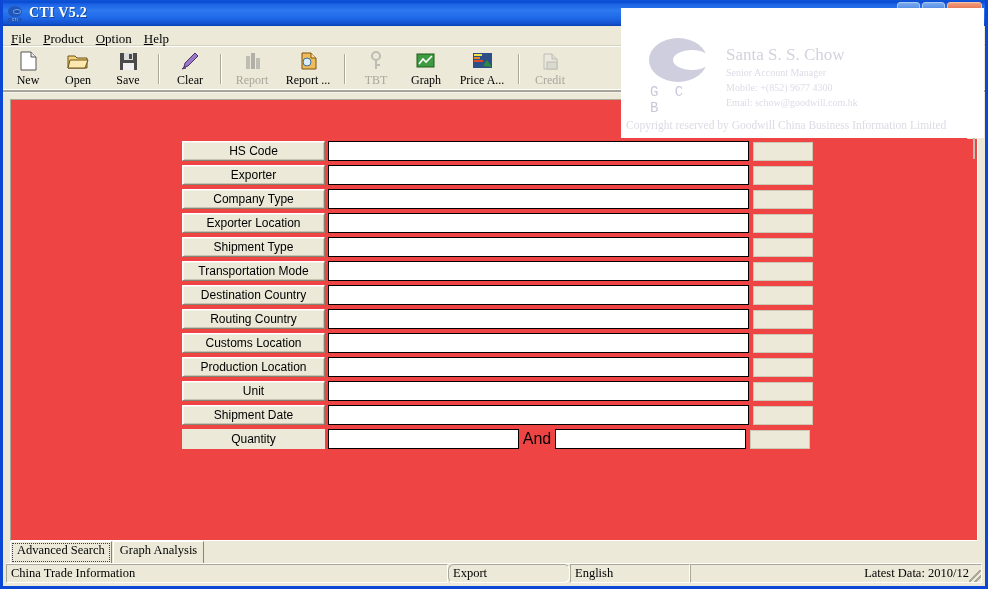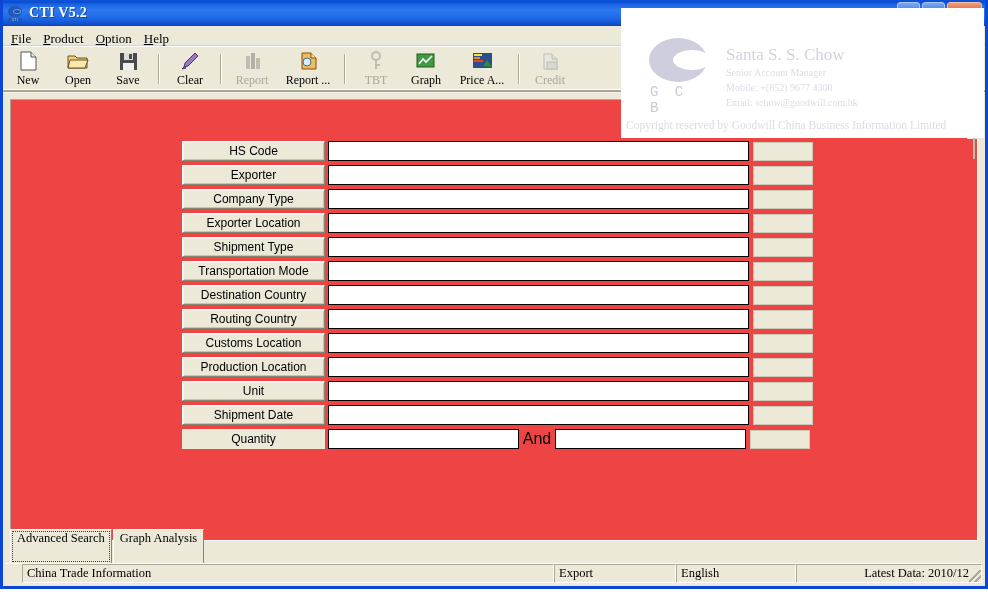--- a/index.html
+++ b/index.html
@@ -238,21 +238,21 @@
   }
   
   #tab-strip {
     position: absolute;
     left: 7px; bottom: 22px;
     display: flex;
     align-items: flex-end;
     gap: 1px;
   }
   .tab {
-    height: 35px;
+    height: 23px;
     padding: 0 6px;
     font-size: 12.5px;
     line-height: 16px;
     background: #ece9d8;
     border: 1px solid;
     border-color: #ffffff #898371 #898371 #ffffff;
     box-sizing: border-box;
     cursor: default;
     font-family: "Liberation Serif", serif;
     white-space: nowrap;
@@ -275,22 +275,22 @@
     border: 1px solid;
     border-color: #aca899 #ffffff #ffffff #aca899;
     font-size: 12.5px;
     line-height: 17px;
     padding: 0 4px;
     box-sizing: border-box;
     white-space: nowrap;
     overflow: hidden;
     font-family: "Liberation Serif", serif;
   }
-  #sb-main  { width: 532px; margin-left: 16px; }
-  #sb-trade { width: 122px; }
+  #sb-main  { width: 442px; }
+  #sb-trade { width: 122px; border-radius: 6px; }
   #sb-lang  { width: 120px; }
   #sb-data  { flex: 1; text-align: right; padding-right: 12px; }
   #grip {
     position: absolute;
     right: 4px; bottom: 4px;
     width: 12px; height: 12px;
     background:
       linear-gradient(135deg, transparent 45%, #aca899 45%, #aca899 58%, transparent 58%),
       linear-gradient(135deg, transparent 70%, #aca899 70%, #aca899 83%, transparent 83%);
   }

